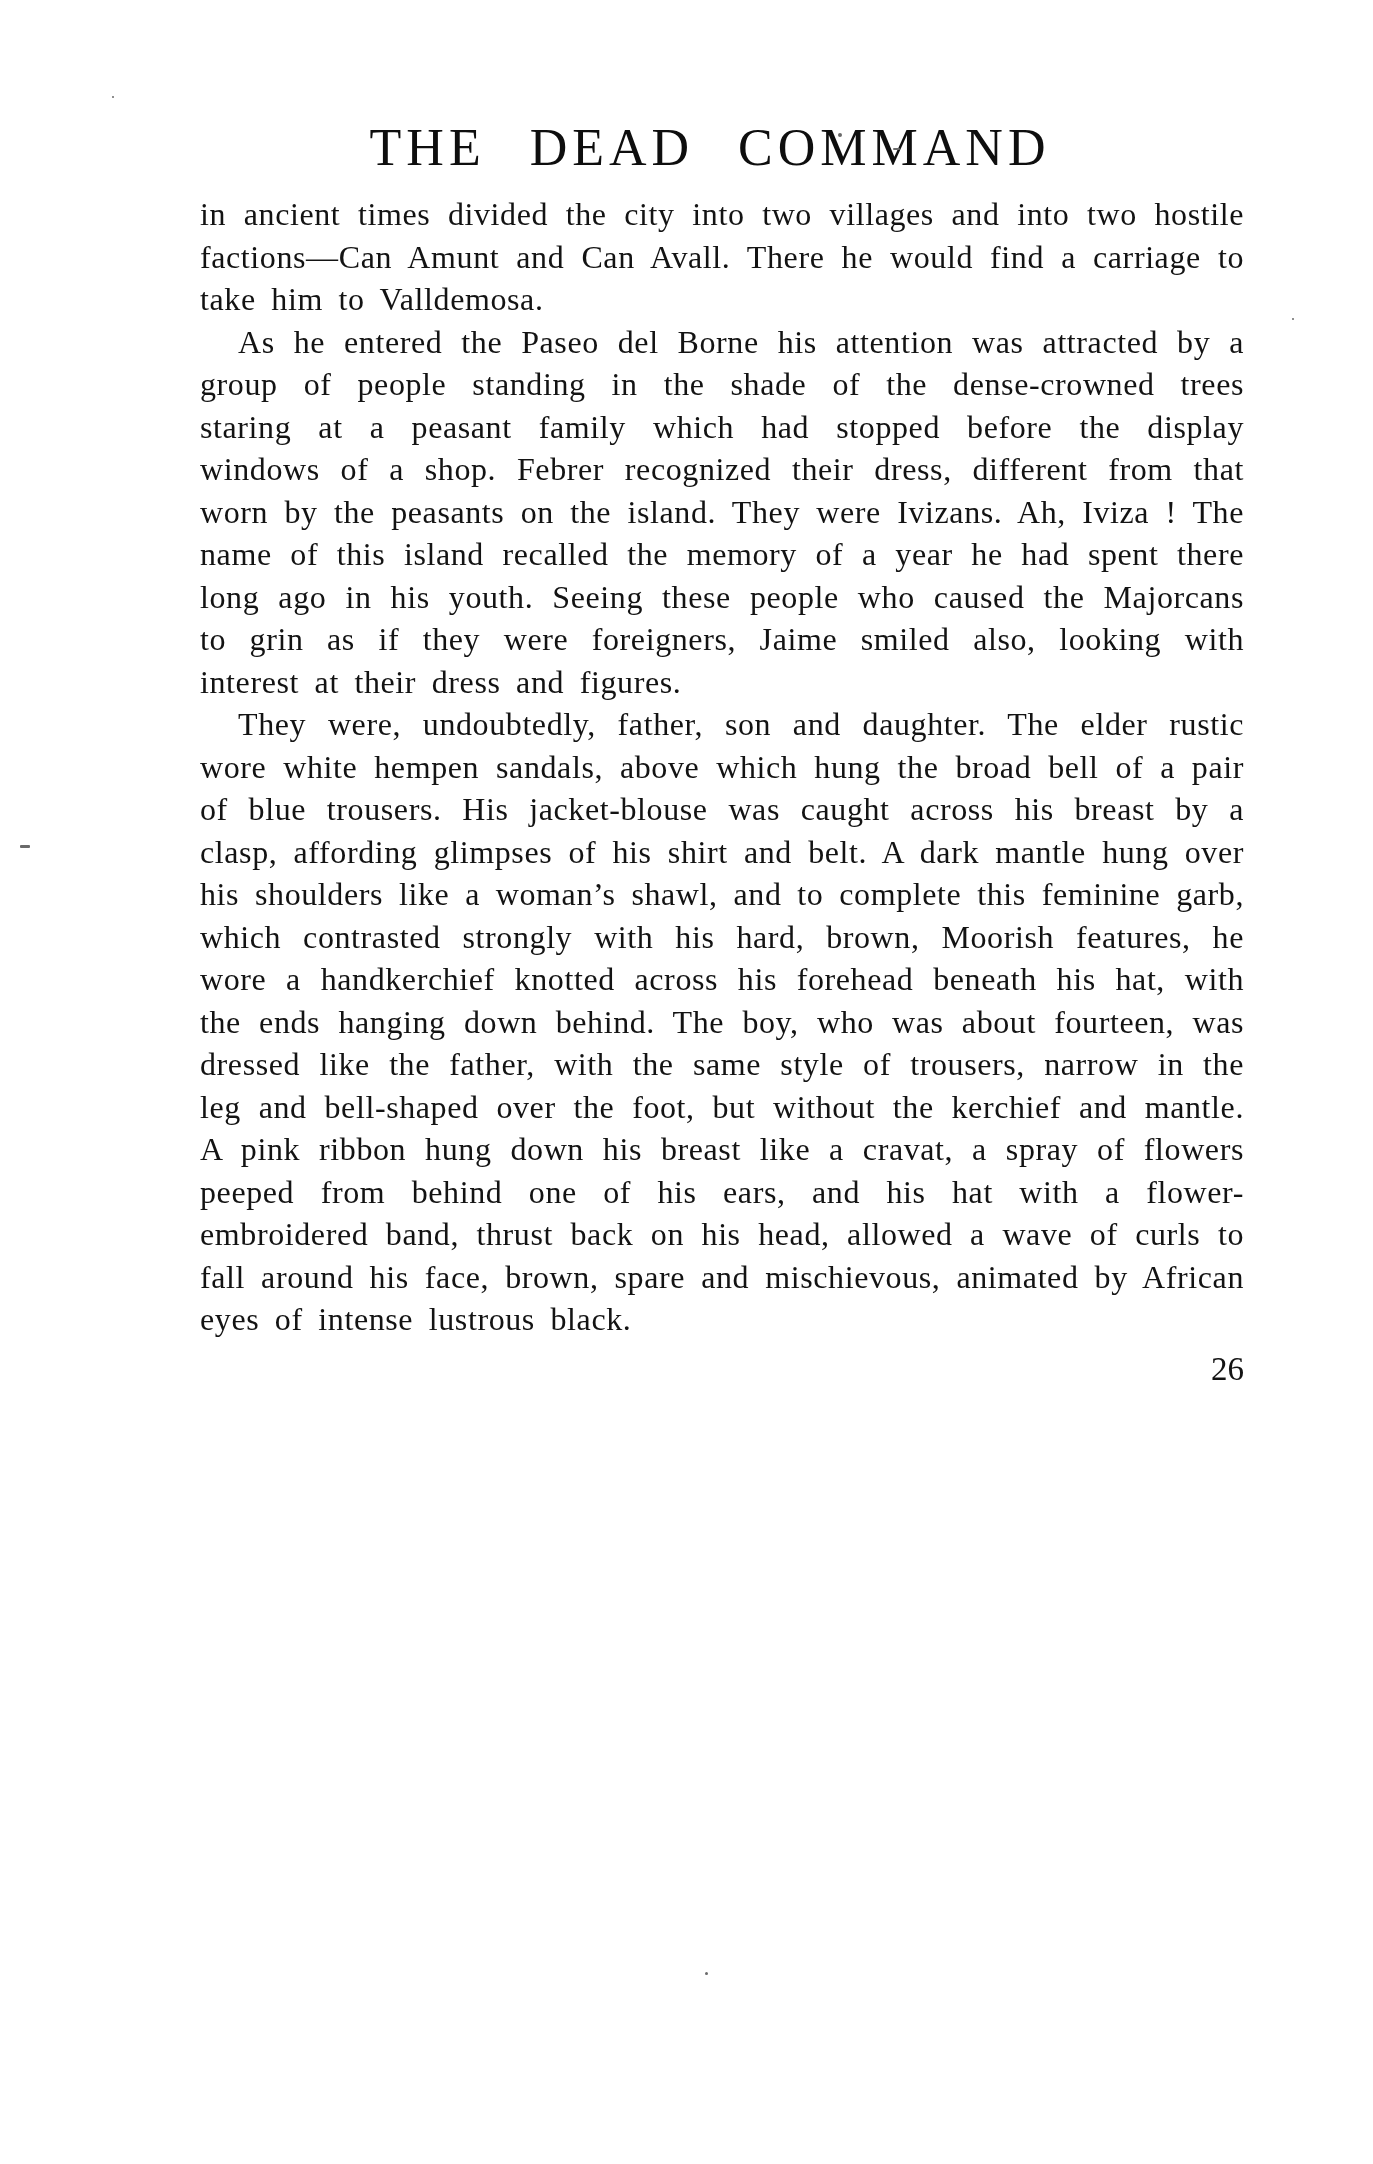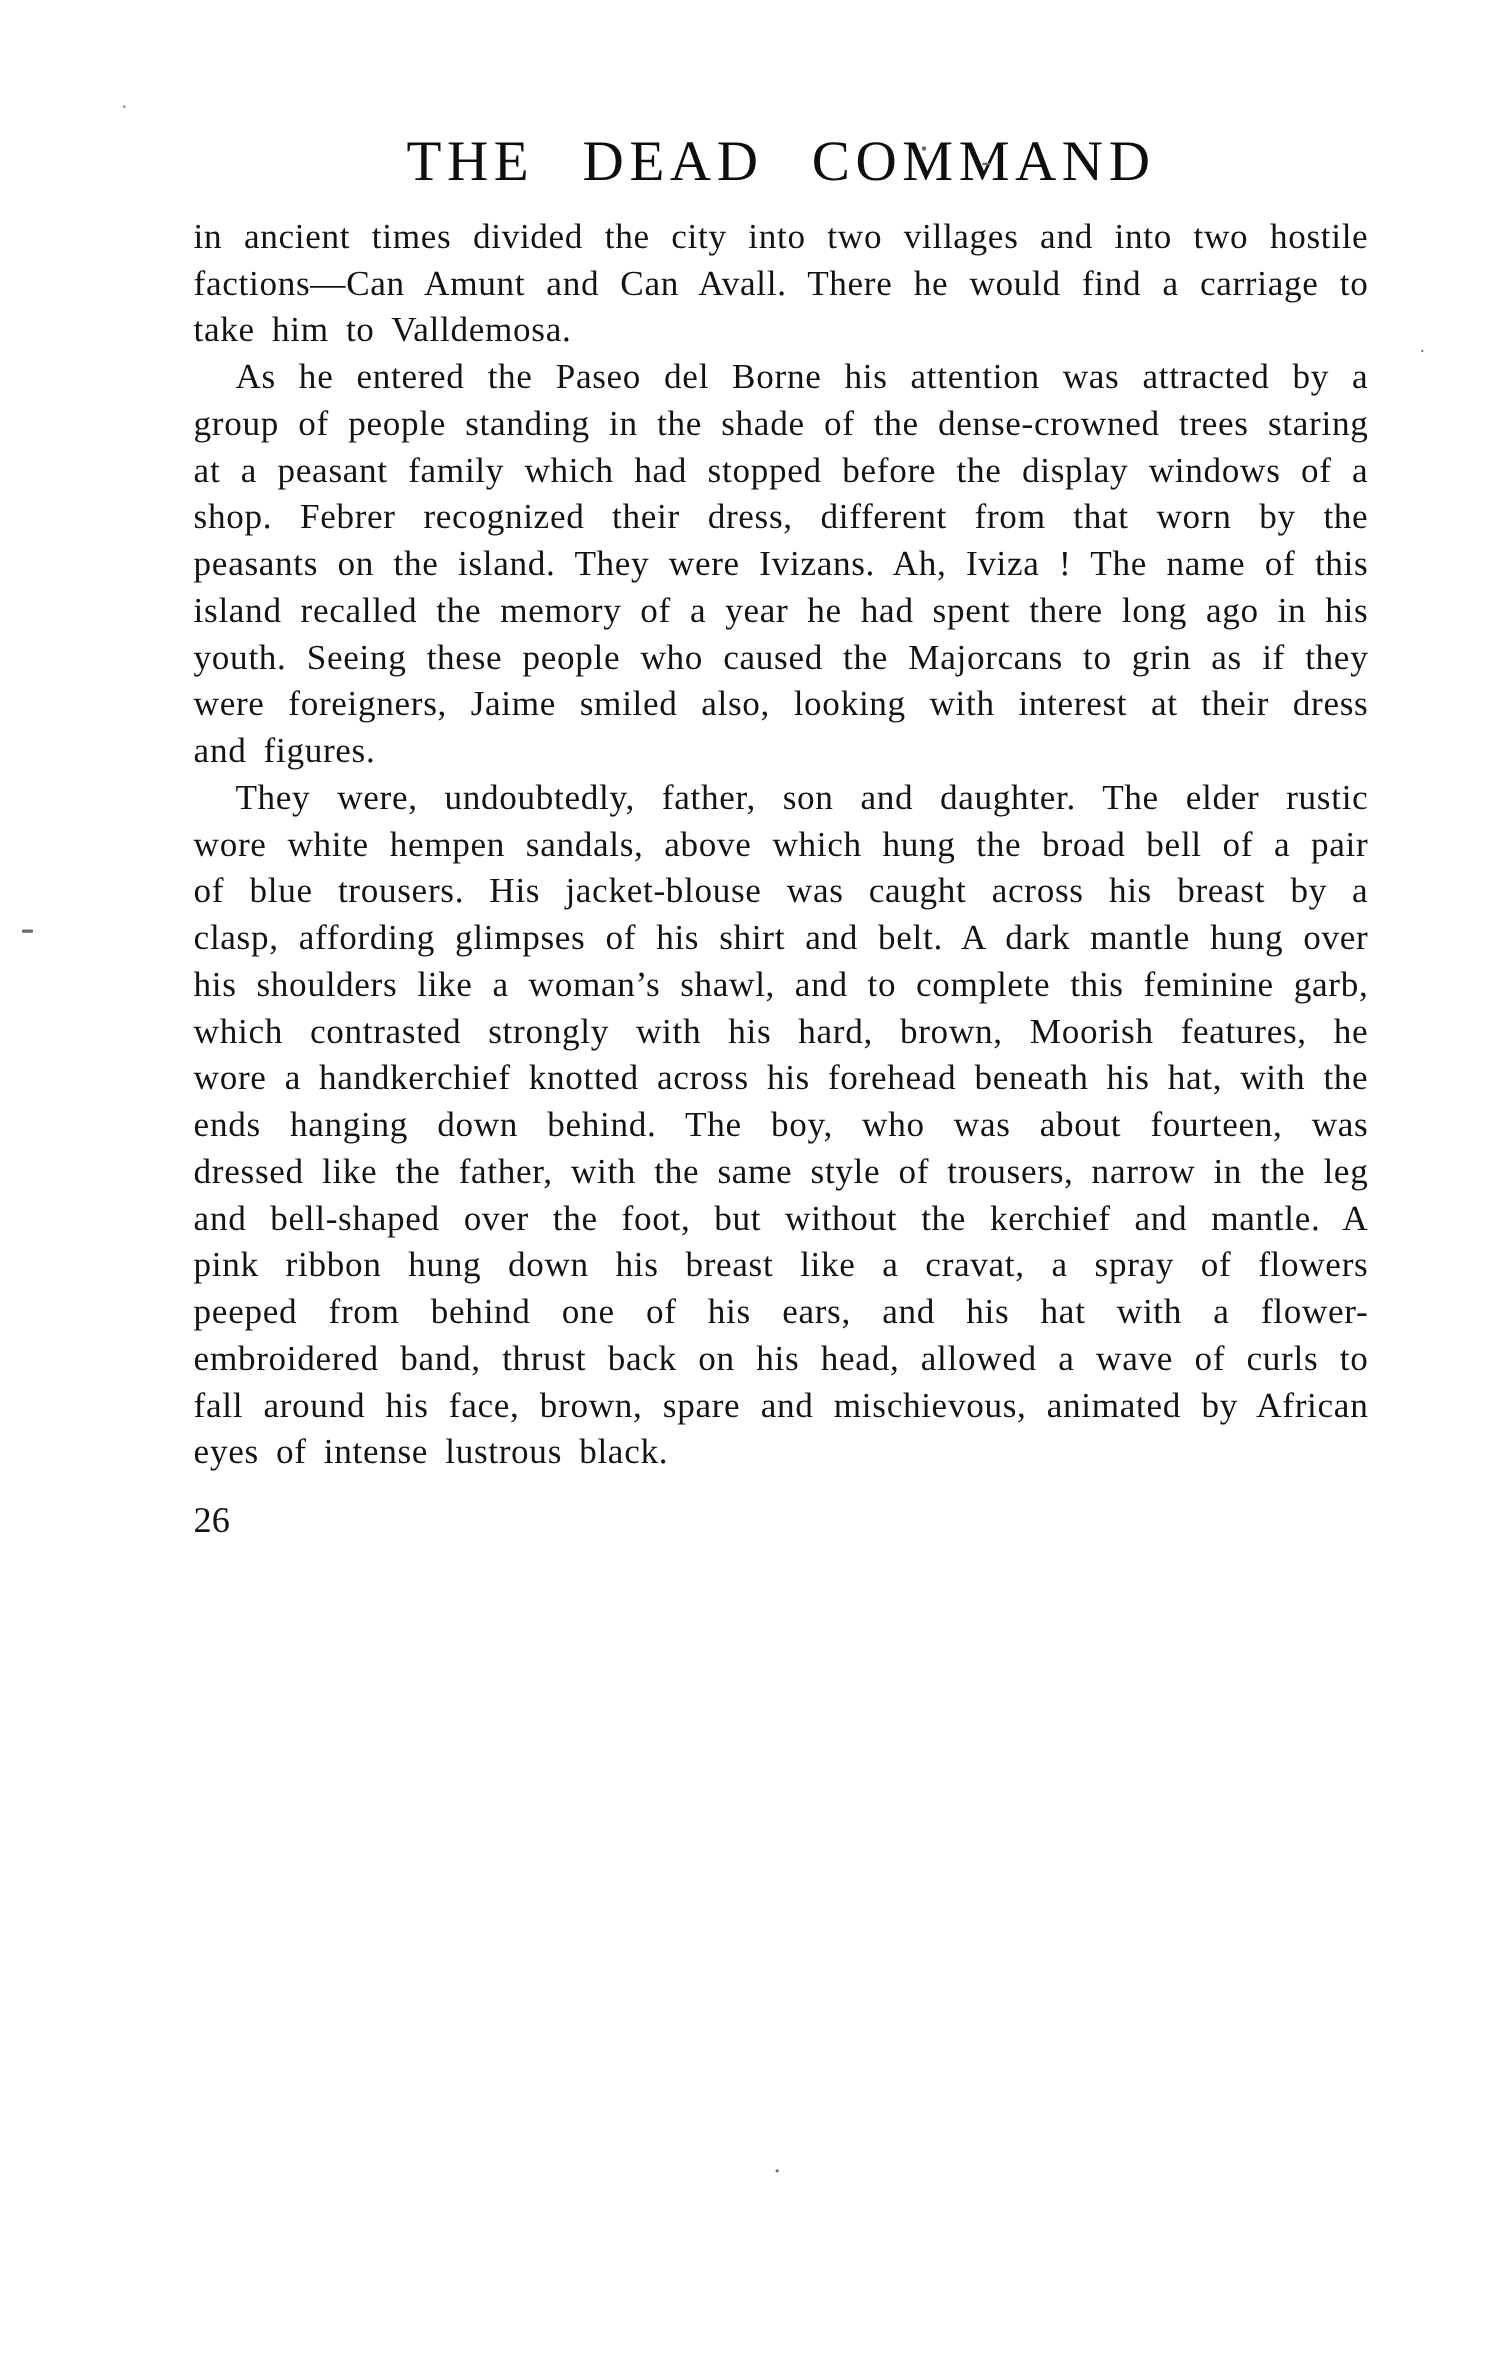--- a/index.html
+++ b/index.html
@@ -27,37 +27,38 @@
     text-align: center;
     font-size: 52px;
     font-weight: normal;
     letter-spacing: 5px;
     word-spacing: 26px;
     white-space: nowrap;
     color: #0e0e0e;
   }
   .body-text {
     margin-top: 16px;
+    margin-left: 24px;
   }
   .para {
     margin: 0;
     font-size: 32px;
     line-height: 42.5px;
     text-align: justify;
     word-spacing: 7px;
     letter-spacing: 0.6px;
     color: #131313;
   }
   .para.indent {
     text-indent: 38px;
     font-family: Liberation Serif, serif;
   }
   .page-number {
-    margin-top: 24px;
-    text-align: left;
+    margin-top: 10px;
+    text-align: right;
     font-size: 33px;
     color: #131313;
   }
   
   .speck {
     position: absolute;
     background: #6a6a6a;
     border-radius: 50%;
   }
   .speck.dash {

